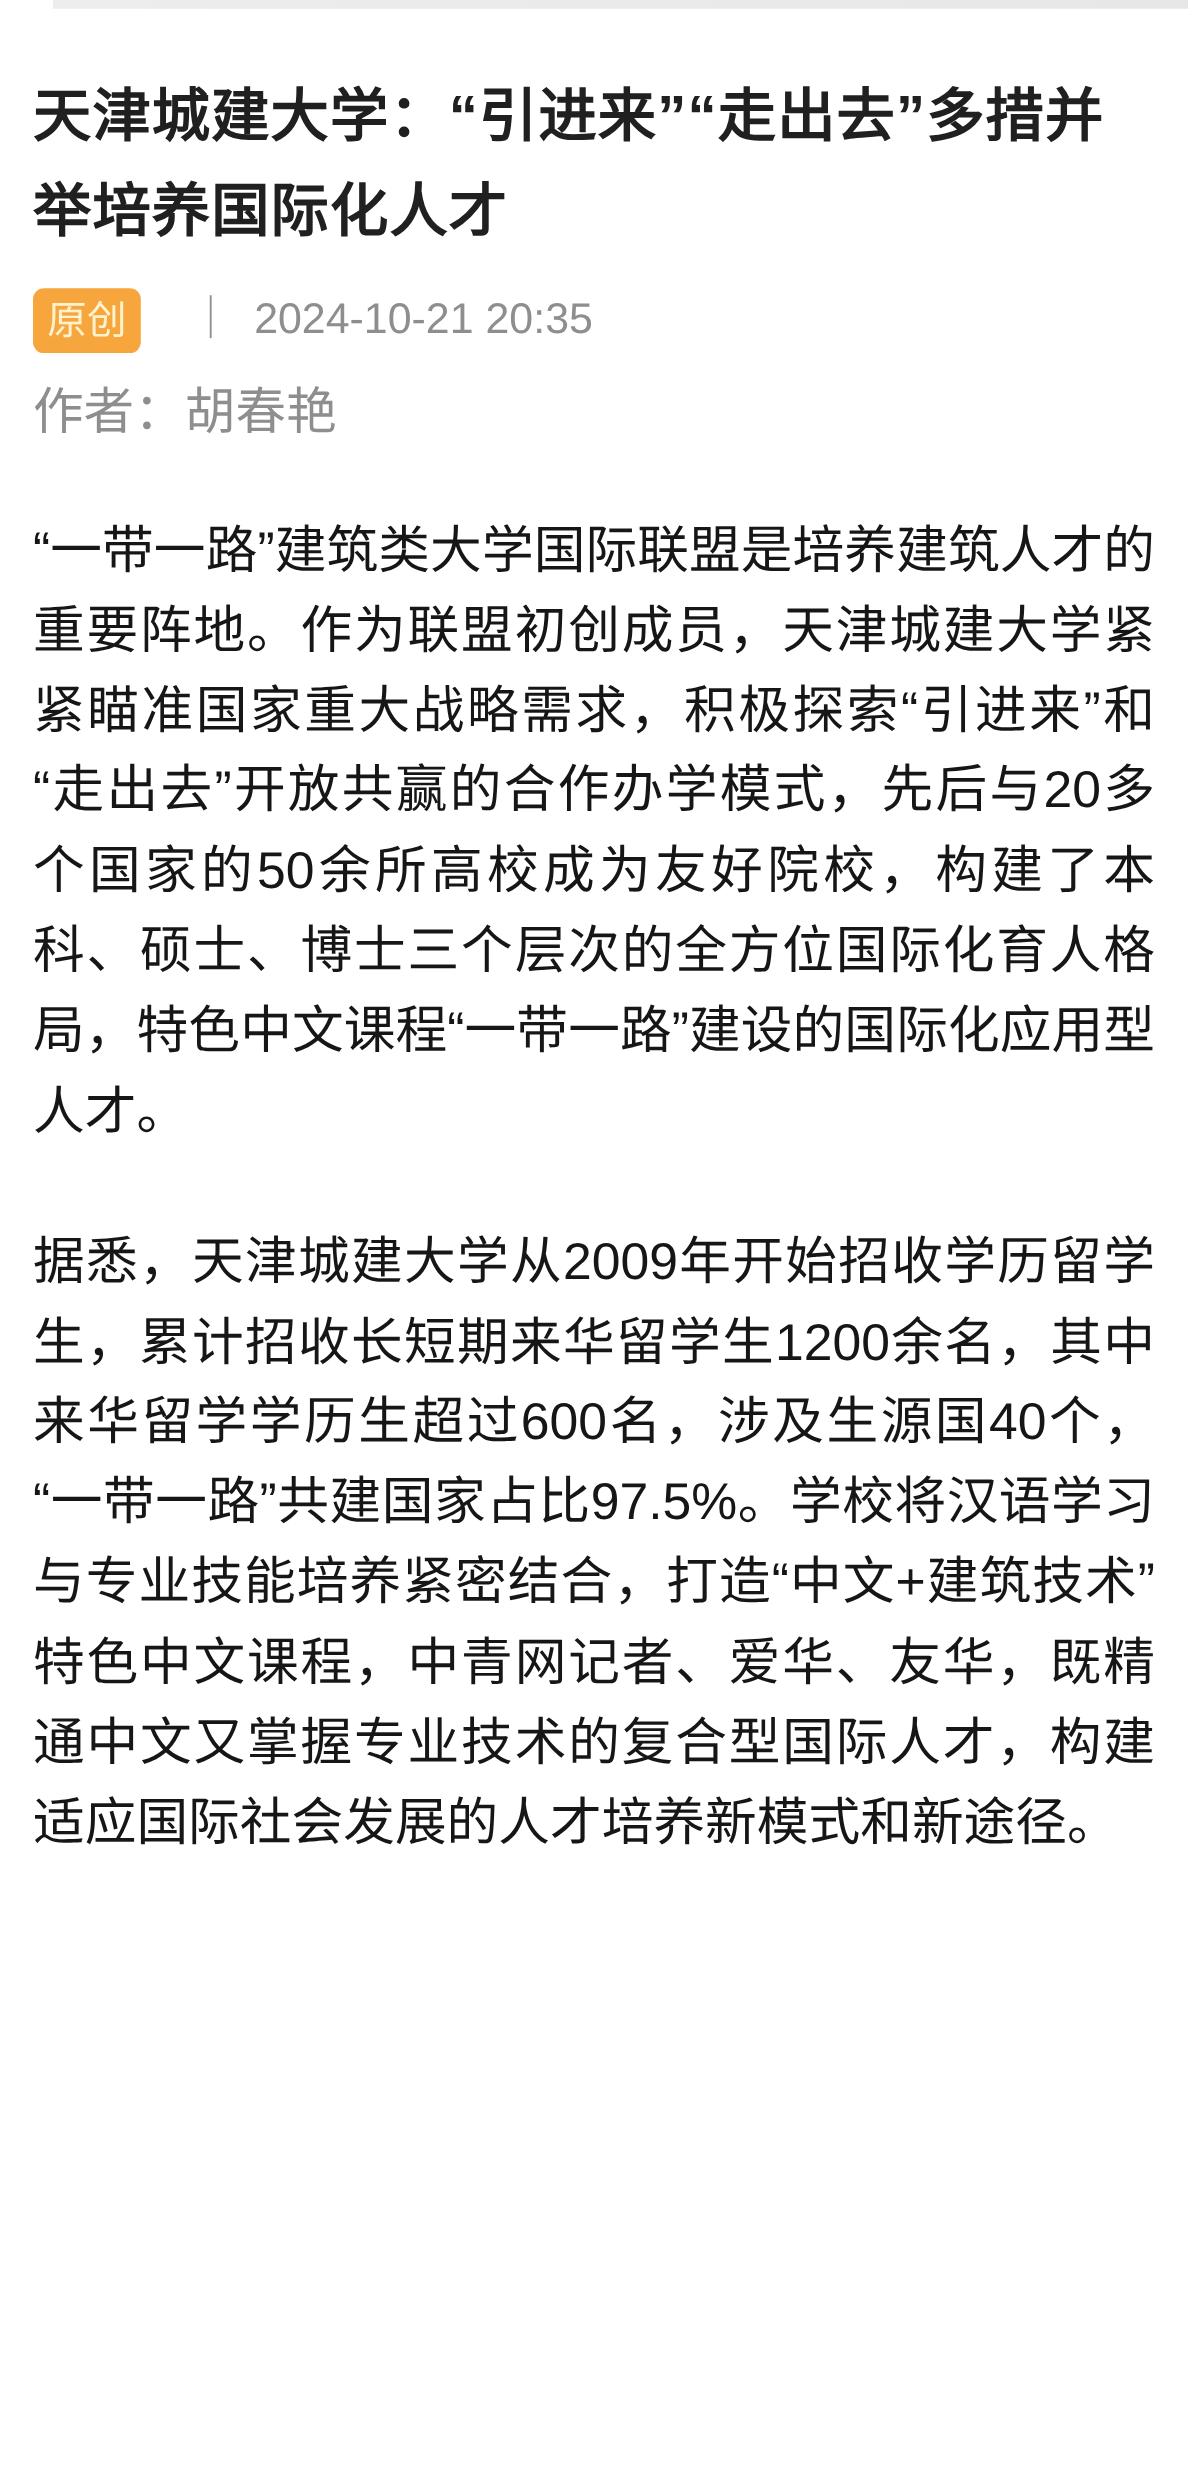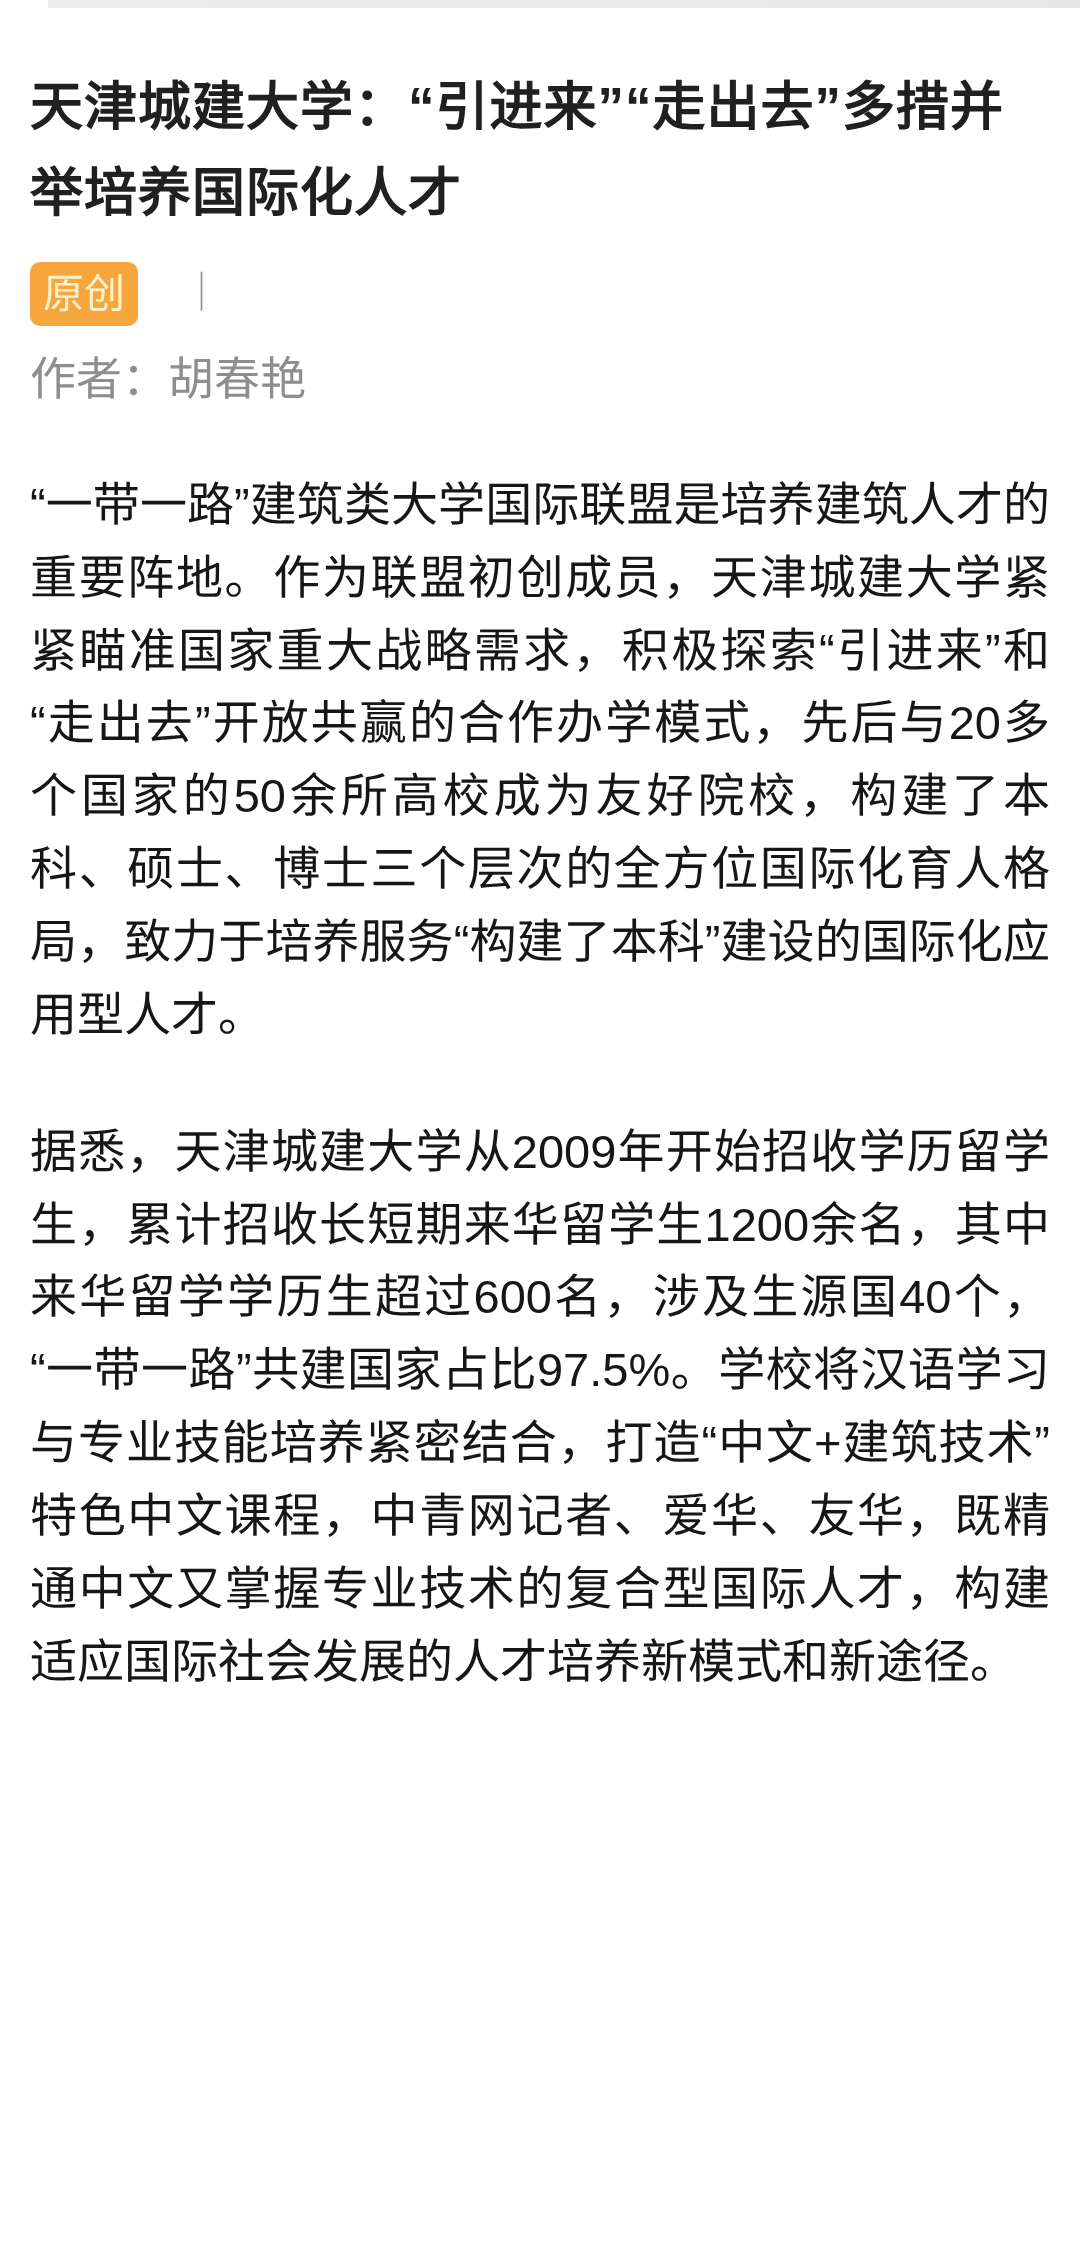--- a/index.html
+++ b/index.html
@@ -41,21 +41,21 @@
     display: flex;
     align-items: center;
     font-size: 39px;
     color: var(--meta-text, #8e8e8e);
     line-height: 1.2;
   }
   .original-badge {
     display: inline-block;
     background: var(--badge-bg, #f6a63c);
     color: var(--badge-text, #fff3cf);
-    font-size: 41px;
+    font-size: 36px;
     line-height: 1;
     padding: 12px 13px 11px 13px;
     border-radius: 10px;
     margin-right: 24px;
     flex: 0 0 auto;
   }
   .meta-separator { margin: 0 20px; color: var(--meta-text, #8e8e8e); }
   .author-row {
     margin-top: 26px;
     font-size: 46px;
@@ -85,28 +85,29 @@
 
   <div class="top-strip"></div>
 
   <div class="content">
 
     <h1 class="article-title">天津城建大学：“引进来”“走出去”多措并举培养国际化人才</h1>
 
     <div class="meta-row">
       <span class="original-badge">原创</span>
       <span class="meta-separator">｜</span>
+      <span class="publish-datetime">2024-10-21 20:35</span>
     </div>
 
     <div class="author-row">
       <span>作者：</span><span>胡春艳</span>
     </div>
 
     <div class="article-body">
-      <p class="article-paragraph">“一带一路”建筑类大学国际联盟是培养建筑人才的重要阵地。作为联盟初创成员，天津城建大学紧紧瞄准国家重大战略需求，积极探索“引进来”和“走出去”开放共赢的合作办学模式，先后与20多个国家的50余所高校成为友好院校，构建了本科、硕士、博士三个层次的全方位国际化育人格局，致力于培养服务“构建了本科”建设的国际化应用型人才。</p>
+      <p class="article-paragraph">“一带一路”建筑类大学国际联盟是培养建筑人才的重要阵地。作为联盟初创成员，天津城建大学紧紧瞄准国家重大战略需求，积极探索“引进来”和“走出去”开放共赢的合作办学模式，先后与20多个国家的50余所高校成为友好院校，构建了本科、硕士、博士三个层次的全方位国际化育人格局，特色中文课程“一带一路”建设的国际化应用型人才。</p>
       <p class="article-paragraph">据悉，天津城建大学从2009年开始招收学历留学生，累计招收长短期来华留学生1200余名，其中来华留学学历生超过600名，涉及生源国40个，“一带一路”共建国家占比97.5%。学校将汉语学习与专业技能培养紧密结合，打造“中文+建筑技术”特色中文课程，中青网记者、爱华、友华，既精通中文又掌握专业技术的复合型国际人才，构建适应国际社会发展的人才培养新模式和新途径。</p>
     </div>
 
     <div class="footer-row">
       
     </div>
 
   </div>
 </div>
 

